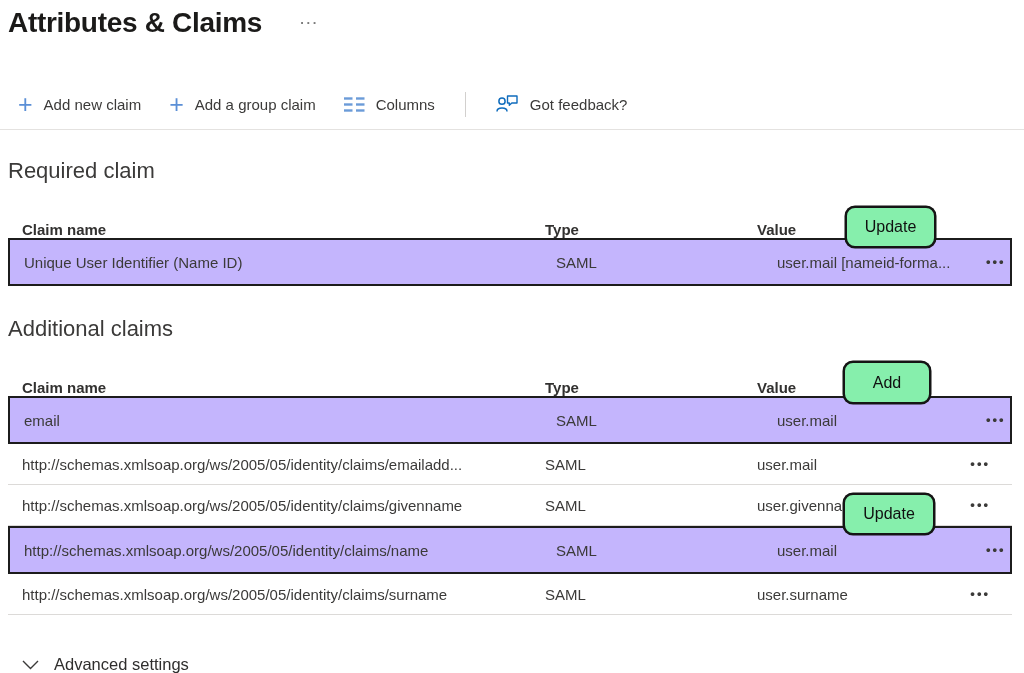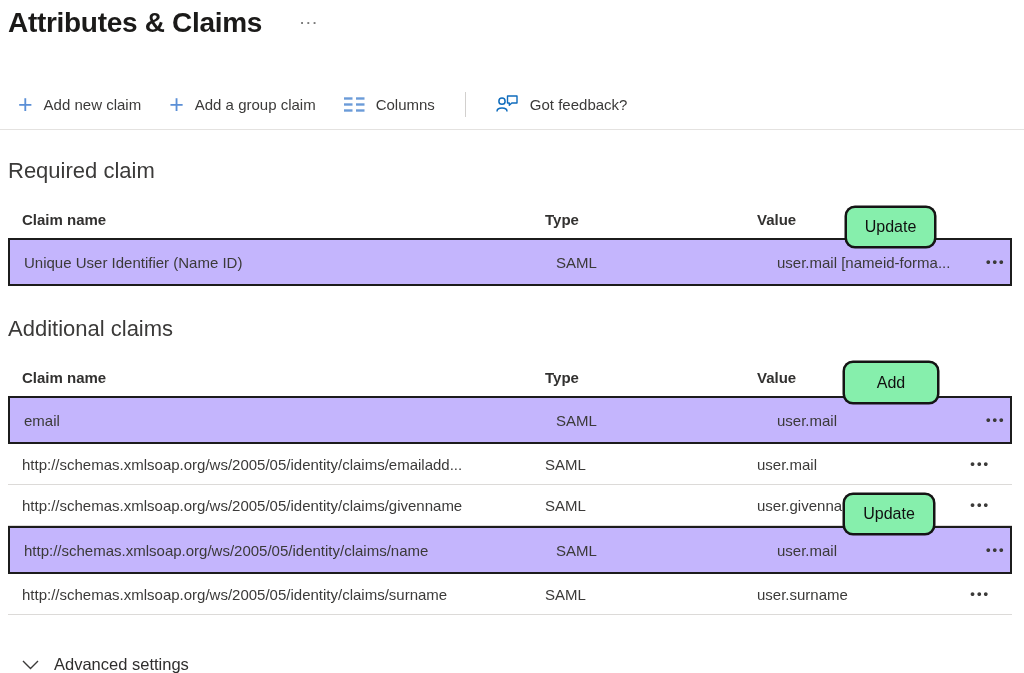--- a/index.html
+++ b/index.html
@@ -44,21 +44,21 @@
   
   .claims-table { width: 1004px; margin-top: 12px; }
   .row {
     display: grid;
     grid-template-columns: 523px 212px 200px 1fr;
     align-items: center;
     padding: 0 22px 0 14px;
     white-space: nowrap;
   }
   .thead { height: 44px; }
-  .thead .col { align-self: end; padding-bottom: 10px; font-size: 15px; font-weight: 700; color: #323130; }
+  .thead .col { align-self: end; font-size: 15px; font-weight: 700; color: #323130; }
   .trow { font-size: 15px; color: #3b3a39; }
   .trow .col { overflow: visible; }
   .boxed { height: 48px; border: 2px solid #1c1c1c; background: #c4b5fd; gap: 9px; }
   .plain { height: 41px; border-bottom: 1px solid #dcdad8; }
   .dots-btn {
     background: none; border: none; cursor: pointer; padding: 0;
     justify-self: end;
     font-size: 13px; font-weight: 700; letter-spacing: 2px; color: #3b3a39;
     font-family: inherit; line-height: 10px;
   }
@@ -71,21 +71,21 @@
   .callout {
     position: absolute; z-index: 5;
     background: #86efac;
     border: 2.5px solid #151515;
     border-radius: 10px;
     display: flex; align-items: center; justify-content: center;
     font-size: 16px; color: #101010;
     box-shadow: 0 0 0 0.5px #151515;
   }
   #callout-required { left: 845px; top: 206px; width: 91px; height: 42px; }
-  #callout-add      { left: 843px; top: 361px; width: 96px; height: 43px; }
+  #callout-add      { left: 843px; top: 361px; width: 88px; height: 43px; }
   #callout-name     { left: 843px; top: 493px; width: 92px; height: 42px; }
 
   svg { display: block; }
 </style>
 </head>
 <body>
 
 <div class="page">
 
   <div class="title-row">

